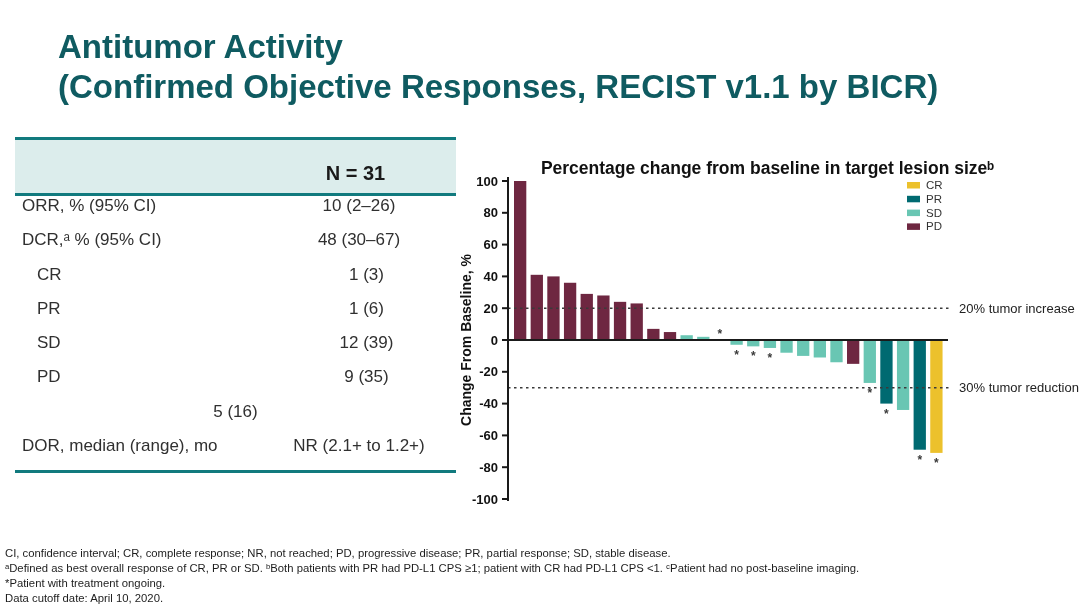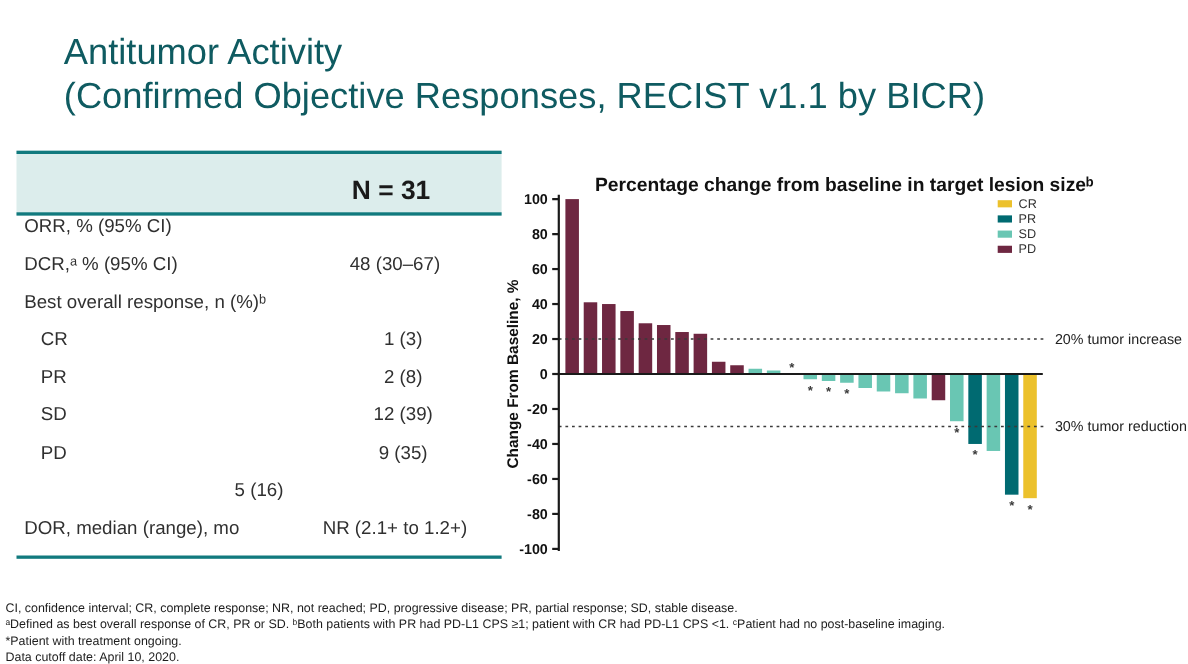--- a/index.html
+++ b/index.html
@@ -3,36 +3,36 @@
 <meta charset="utf-8">
 <style>
   html,body{margin:0;padding:0;}
   body{
     width:1080px;height:604px;position:relative;background:#ffffff;
     font-family:"Liberation Sans","DejaVu Sans",sans-serif;
     overflow:hidden;
   }
   .slide-title{
     position:absolute;left:58px;top:27px;
-    font-size:33px;line-height:40px;font-weight:normal;color:#0f5b61;
+    font-size:33px;line-height:40px;font-weight:bold;color:#0f5b61;
     letter-spacing:0px;white-space:nowrap;
   }
   
   .results-table{
     position:absolute;left:15px;top:137px;width:441px;
     border-bottom:3px solid #117a7e;
     color:#303030;
   }
   .thead{
     height:53px;background:#dcedec;
     border-top:3px solid #117a7e;border-bottom:3px solid #117a7e;
     display:flex;align-items:center;
   }
   .thead .lbl{width:240px;}
-  .thead .val{flex:1;text-align:center;font-weight:bold;font-size:24px;color:#1a1a1a;padding-top:14px;}
+  .thead .val{flex:1;text-align:center;font-weight:bold;font-size:20px;color:#1a1a1a;padding-top:14px;}
   .trow{height:34.3px;display:flex;align-items:flex-start;font-size:17px;}
   .trow .lbl{width:240px;padding-left:7px;white-space:nowrap;}
   .trow .lbl.ind{padding-left:22px;}
   .trow .val{flex:1;text-align:center;white-space:nowrap;}
   
   .chart{
     position:absolute;left:455px;top:138px;width:625px;height:382px;
   }
   .chart-title{
     position:absolute;left:0;top:20px;width:625px;text-align:center;
@@ -56,36 +56,33 @@
 </div>
 
 <div class="results-table">
   <div class="thead">
     <div class="lbl"></div>
     <div class="val">N = 31</div>
   </div>
   <div id="table-rows">
       <div class="trow">
         <div class="lbl">ORR, % (95% CI)</div>
+        <div class="val">10 (2–26)</div>
       </div>
       <div class="trow">
         <div class="lbl">DCR,ᵃ % (95% CI)</div>
         <div class="val">48 (30–67)</div>
-      </div>
-      <div class="trow">
-        <div class="lbl">Best overall response, n (%)ᵇ</div>
-        <div class="val"></div>
       </div>
       <div class="trow">
         <div class="lbl ind">CR</div>
         <div class="val">1 (3)</div>
       </div>
       <div class="trow">
         <div class="lbl ind">PR</div>
-        <div class="val">2 (8)</div>
+        <div class="val">1 (6)</div>
       </div>
       <div class="trow">
         <div class="lbl ind">SD</div>
         <div class="val">12 (39)</div>
       </div>
       <div class="trow">
         <div class="lbl ind">PD</div>
         <div class="val">9 (35)</div>
       </div>
       <div class="trow">

